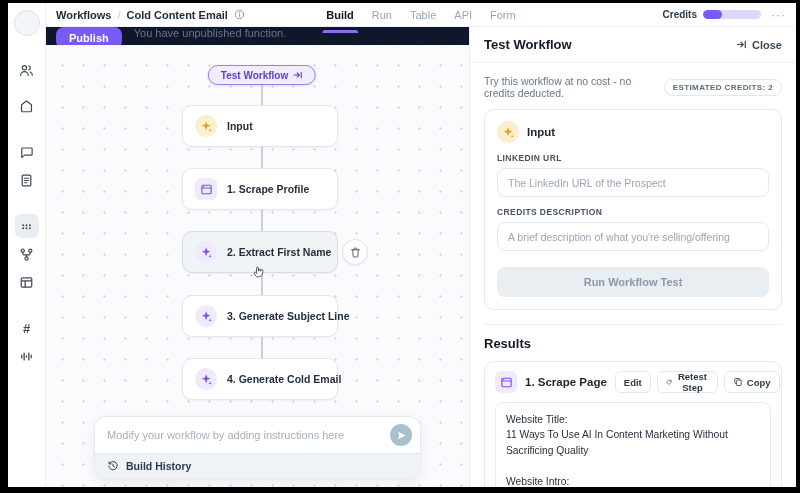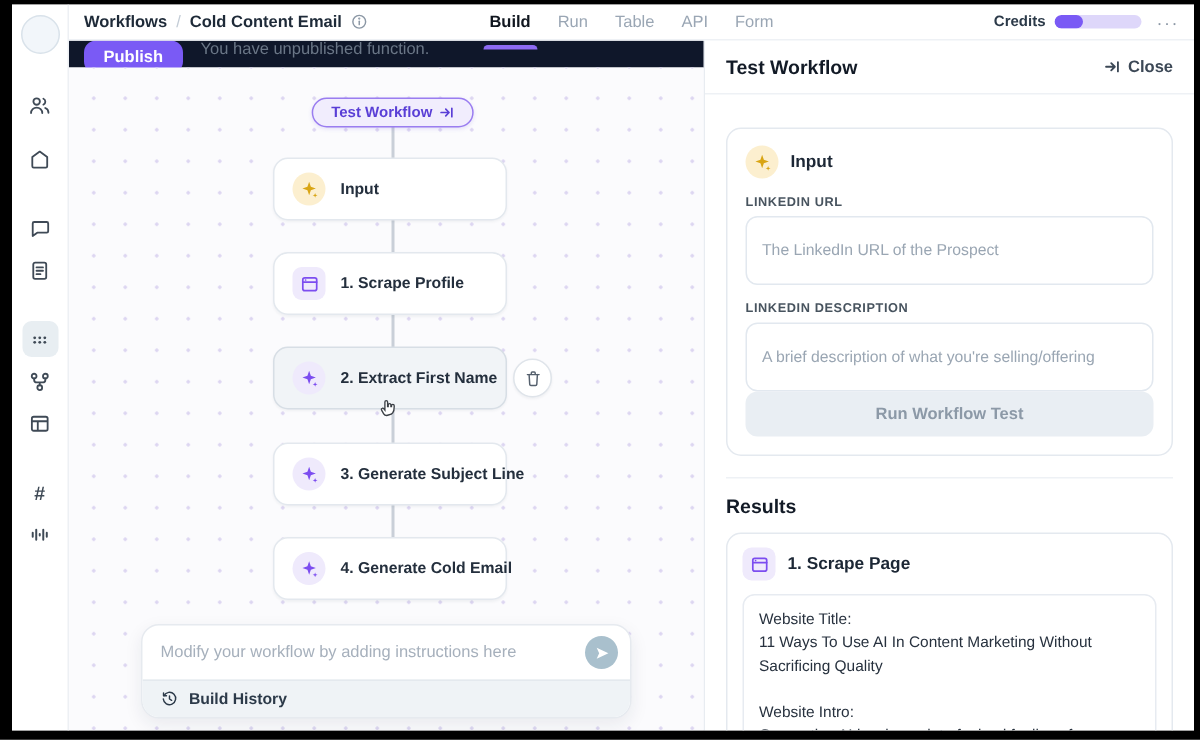--- a/index.html
+++ b/index.html
@@ -117,25 +117,25 @@
   .try-row { display:flex; align-items:center; justify-content:space-between; gap:8px; }
   .try-note { font-size:10.5px; color:#6a7686; }
   .cred-badge { font-size:8px; font-weight:700; letter-spacing:.4px; color:#5d6b7a;
     border:1px solid #e1e7ee; border-radius:9px; padding:3px 8px; white-space:nowrap; }
 
   .input-card { margin-top:10px; border:1px solid #e4e9ef; border-radius:10px; padding:11px 12px 12px; }
   .input-card-head { display:flex; align-items:center; gap:8px; }
   .input-card-title { font-size:11.5px; font-weight:700; color:#1c2735; }
   .field-label { margin-top:10px; font-size:8.5px; font-weight:700; letter-spacing:.4px;
     color:#48545f; }
-  .field-input { margin-top:5px; width:100%; height:46px; border:1px solid #e2e8ef;
+  .field-input { margin-top:5px; width:100%; height:29px; border:1px solid #e2e8ef;
     border-radius:8px; padding:0 10px; font-size:10.5px; color:#2c3a49; outline:none;
     font-family:"Liberation Sans", sans-serif; }
   .field-input::placeholder { color:#9aa6b3; }
-  .run-btn { margin-top:0; width:100%; height:30px; background:#e9eef3; color:#8c99a7;
+  .run-btn { margin-top:16px; width:100%; height:30px; background:#e9eef3; color:#8c99a7;
     font-size:11px; font-weight:600; border:none; border-radius:8px; cursor:pointer;
     font-family:"Liberation Sans", sans-serif; }
 
   .panel-divider { margin-top:14px; border-top:1px solid #eef1f5; }
   .results-title { margin-top:11px; font-size:13px; font-weight:700; color:#121a26; }
   .last-run { margin-top:3px; font-size:10px; color:#8a95a3; }
 
   .result-card { margin-top:10px; border:1px solid #e4e9ef; border-radius:10px;
     padding:9px 10px 10px; }
   .result-head { display:flex; align-items:center; gap:8px; }
@@ -352,51 +352,74 @@
           <span class="panel-title">Test Workflow</span>
           <span class="close-btn">
             <svg viewBox="0 0 16 16" fill="none" stroke="currentColor" stroke-width="1.8" stroke-linecap="round" stroke-linejoin="round">
                 <path d="M2 8h8M7 4.5 10.5 8 7 11.5M13.5 3.5v9"></path>
               </svg>
             <span>Close</span>
           </span>
         </div>
 
         <div class="panel-body">
+          <div class="try-row">
+            <span class="try-note">Try this workflow at no cost - no credits deducted.</span>
+            <span class="cred-badge">ESTIMATED CREDITS: 2</span>
+          </div>
 
           <div class="input-card">
             <div class="input-card-head">
               <span class="chip yellow">
                 <svg viewBox="0 0 16 16" fill="currentColor">
                     <path d="M7.5 1.5 8.9 5.6 13 7 8.9 8.4 7.5 12.5 6.1 8.4 2 7 6.1 5.6z"></path>
                     <path d="M12.4 10.6l.5 1.5 1.5.5-1.5.5-.5 1.5-.5-1.5-1.5-.5 1.5-.5z"></path>
                   </svg>
               </span>
               <span class="input-card-title">Input</span>
             </div>
             <div class="field-label">LINKEDIN URL</div>
             <input class="field-input" placeholder="The LinkedIn URL of the Prospect" style="">
-            <div class="field-label">LINKEDIN DESCRIPTION</div>
+            <div class="field-label">CREDITS DESCRIPTION</div>
             <input class="field-input" placeholder="A brief description of what you're selling/offering" style="">
             <button class="run-btn">Run Workflow Test</button>
           </div>
 
           <div class="panel-divider"></div>
 
           <div class="results-title">Results</div>
 
           <div class="result-card">
             <div class="result-head">
               <span class="chip square purple">
                 <svg viewBox="0 0 16 16" fill="none" stroke="currentColor" stroke-width="1.4" stroke-linecap="round">
                     <rect x="2.3" y="2.8" width="11.4" height="10.4" rx="1.6"></rect>
                     <path d="M2.3 6.2h11.4M4.6 4.5h.01"></path>
                   </svg>
               </span>
               <span class="result-title">1. Scrape Page</span>
+              <div class="result-actions">
+                <button class="act-btn">
+                  <span>Edit</span>
+                </button>
+                <button class="act-btn">
+                  <svg viewBox="0 0 16 16" fill="none" stroke="currentColor" stroke-width="1.4" stroke-linecap="round" stroke-linejoin="round">
+                      <path d="M13 9.2A5.2 5.2 0 1 1 12.6 6"></path>
+                      <path d="M13.2 2.8v3.2h-3.2"></path>
+                    </svg>
+                  <span>Retest Step</span>
+                </button>
+                <button class="act-btn">
+                  <svg viewBox="0 0 16 16" fill="none" stroke="currentColor" stroke-width="1.3" stroke-linejoin="round">
+                      <rect x="5.4" y="4.8" width="7.8" height="8.8" rx="1.3"></rect>
+                      <path d="M10.6 4.8V3.6a1.2 1.2 0 0 0-1.2-1.2H4a1.2 1.2 0 0 0-1.2 1.2v5.5A1.2 1.2 0 0 0 4 10.3h1.4"></path>
+                    </svg>
+                  <span>Copy</span>
+                </button>
+              </div>
             </div>
             <div class="result-content">Website Title:
 11 Ways To Use AI In Content Marketing Without Sacrificing Quality
 
 Website Intro:
 Generative AI inspires a lot of mixed feelings for content marketers. When you're doom scrolling on LinkedIn, it sounds like our natural foe. But there's also no denying the benefits of increased efficiency, especially with a shaky economy forcing everyone to do more with less.
 The good news?
 AI doesn't have the technical capacity to replace you. It can, however, function like your trusty content assistant and boost your productivity. All it needs is the right prompts.</div>
           </div>
         </div>

